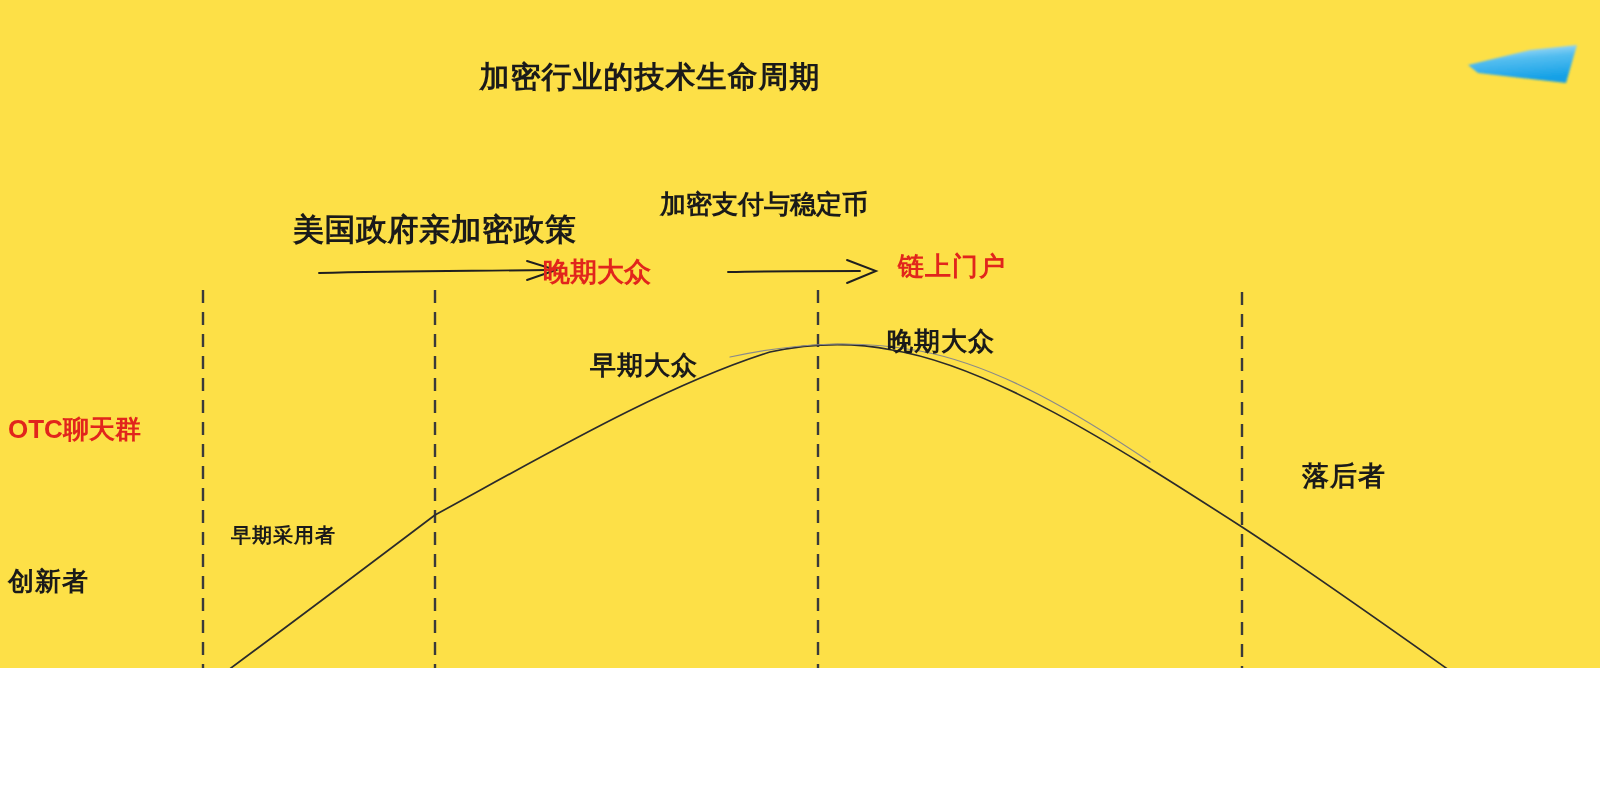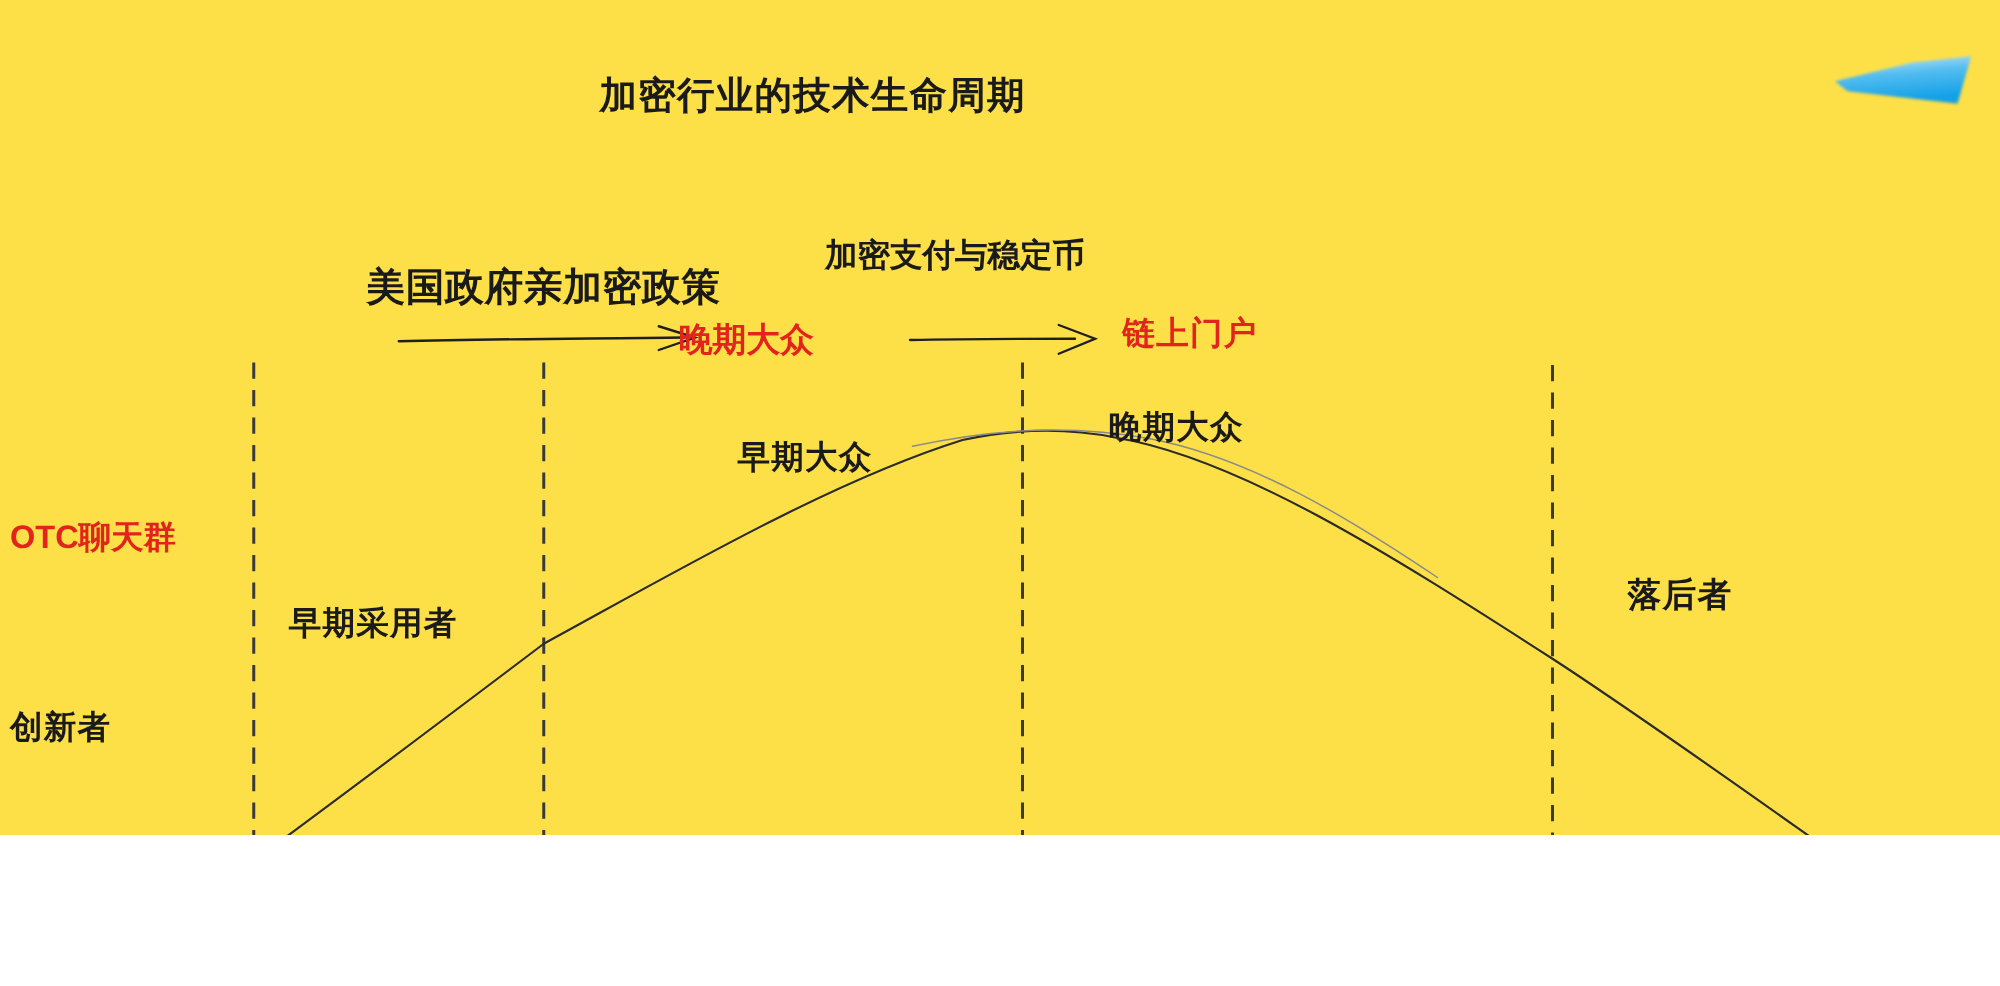--- a/index.html
+++ b/index.html
@@ -28,21 +28,21 @@
     left: 450px; top: 60px; width: 400px;
     font-size: 30px; letter-spacing: 1px; text-align: center;
   }
   #policy-label { left: 293px; top: 212px; font-size: 31px; letter-spacing: 0.5px; }
   #maturity-label { left: 660px; top: 185px; width: 266px; font-size: 26px; line-height: 39px; }
   #uex-label { left: 543px; top: 252px; width: 200px; font-size: 27px; line-height: 40px; }
   #portal-label { left: 898px; top: 252px; font-size: 26px; letter-spacing: 1px; }
   #otc-label { left: 8px; top: 415px; font-size: 26px; text-align: right; }
   #cex-dex-label { left: 221px; top: 317px; width: 210px; font-size: 26px; }
   #cex-dex-label .plus-row { font-size: 24px; margin: 15px 0 16px 0; }
-  #early-adopters-label { left: 231px; top: 484px; font-size: 26px; letter-spacing: 1px; }
+  #early-adopters-label { left: 231px; top: 524px; font-size: 20px; letter-spacing: 1px; }
   #innovators-label { left: 8px; top: 567px; font-size: 26px; letter-spacing: 1px; }
   #early-majority-label { left: 590px; top: 351px; font-size: 26px; letter-spacing: 1px; }
   #late-majority-label { left: 887px; top: 327px; font-size: 26px; letter-spacing: 1px; }
   #laggards-label { left: 1302px; top: 461px; font-size: 27px; letter-spacing: 1px; }
   svg { position: absolute; left: 0; top: 0; }
 </style>
 </head>
 <body>
 
 <div id="canvas">

